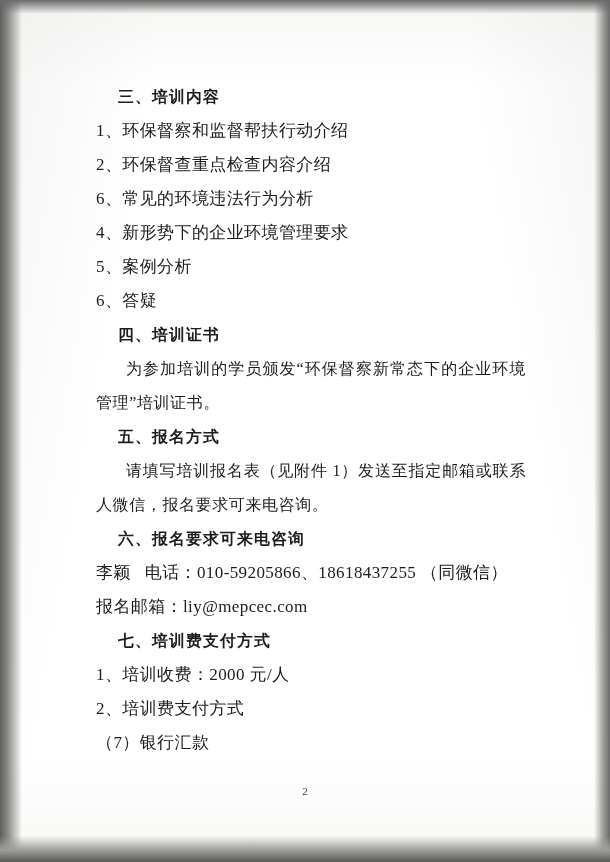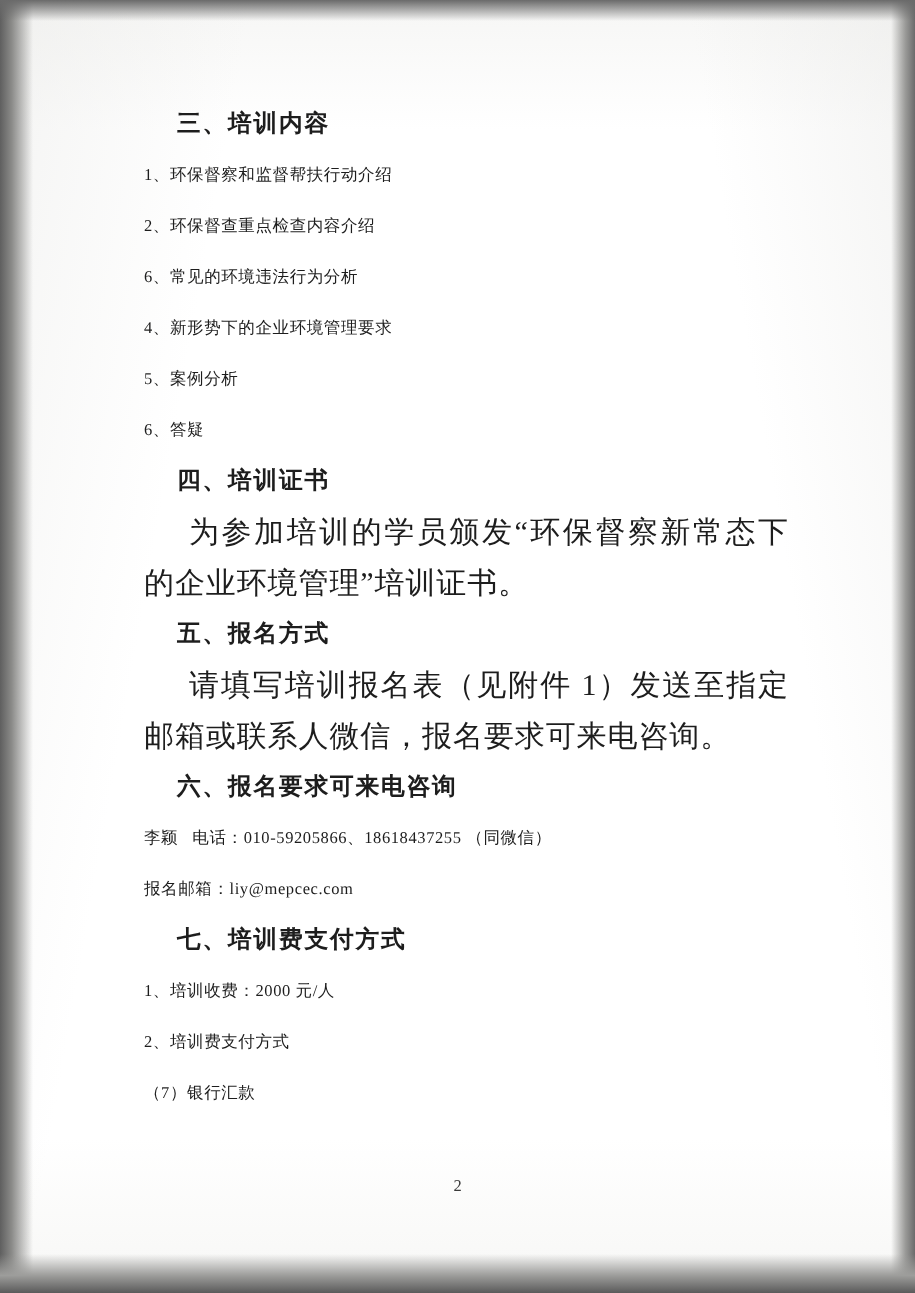--- a/index.html
+++ b/index.html
@@ -27,41 +27,41 @@
     background:
       linear-gradient(100deg, rgba(235,235,233,0.55) 0%, rgba(255,255,255,0) 22%),
       linear-gradient(260deg, rgba(232,232,230,0.5) 0%, rgba(255,255,255,0) 20%),
       linear-gradient(0deg, rgba(238,238,235,0.5) 0%, rgba(255,255,255,0) 12%),
       linear-gradient(180deg, rgba(240,240,238,0.6) 0%, rgba(255,255,255,0) 10%);
     pointer-events: none;
   }
   .content {
     position: absolute;
     left: 96px;
-    top: 66px;
+    top: 80px;
     width: 430px;
   }
   .line {
-    font-size: 11px;
+    font-size: 17px;
     line-height: 34px;
     color: #1d1d1d;
     letter-spacing: 0.4px;
     white-space: pre-wrap;
   }
   .heading {
     font-weight: bold;
     font-size: 15.8px;
     letter-spacing: 1.2px;
     padding-left: 22px;
   }
   .indent {
     padding-left: 0px;
   }
   .para {
-    font-size: 20px;
+    font-size: 16px;
     line-height: 34px;
     color: #1d1d1d;
     letter-spacing: 0.6px;
     text-align: justify;
     text-justify: inter-ideograph;
     text-indent: 30px;
   }
   .pagenum {
     position: absolute;
     left: 0;

